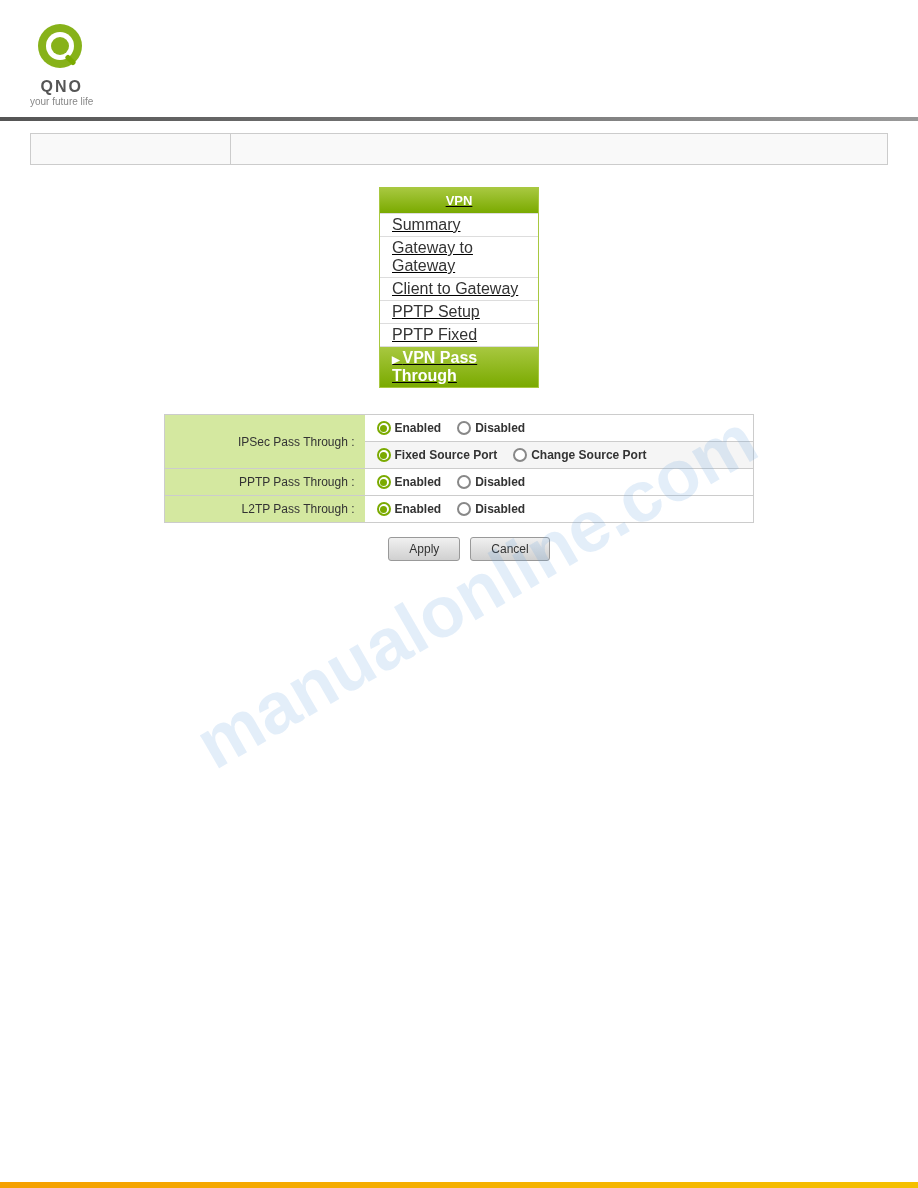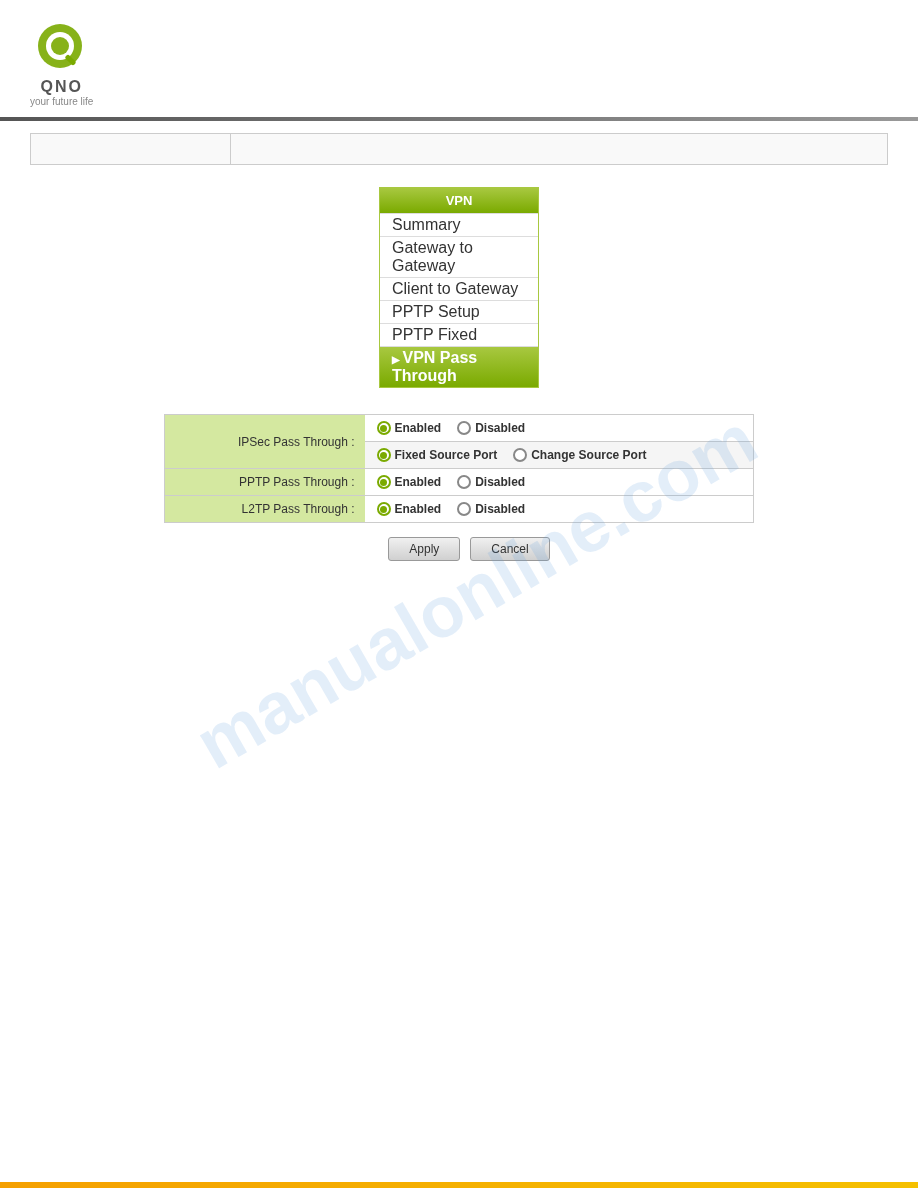--- a/index.html
+++ b/index.html
@@ -56,20 +56,21 @@
     
     .vpn-menu-wrapper {
       display: flex;
       justify-content: center;
       margin: 10px 0 0 0;
     }
     .vpn-menu {
       width: 160px;
       border: 1px solid #a8c840;
       overflow: hidden;
+      text-decoration: underline;
     }
     .vpn-menu-header {
       background: linear-gradient(to bottom, #a8c840, #7aaa00);
       color: white;
       text-align: center;
       padding: 5px 0;
       font-weight: bold;
       font-size: 13px;
     }
     .vpn-menu-item {

